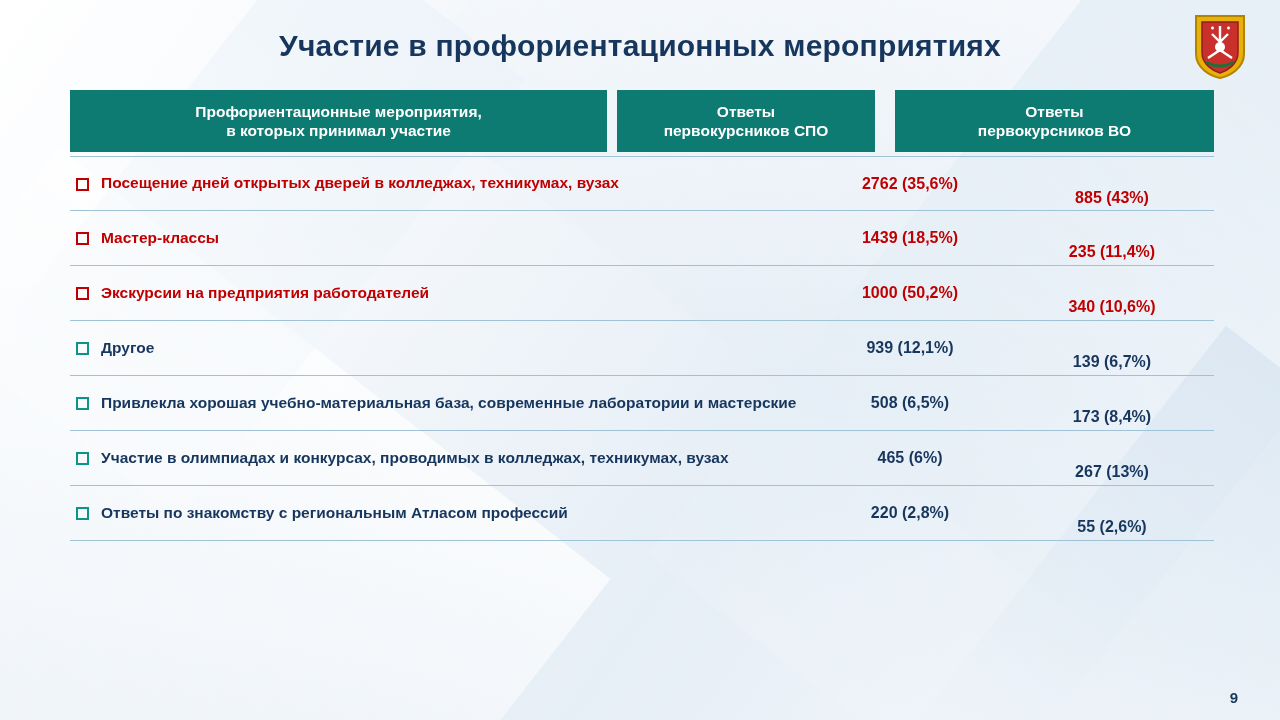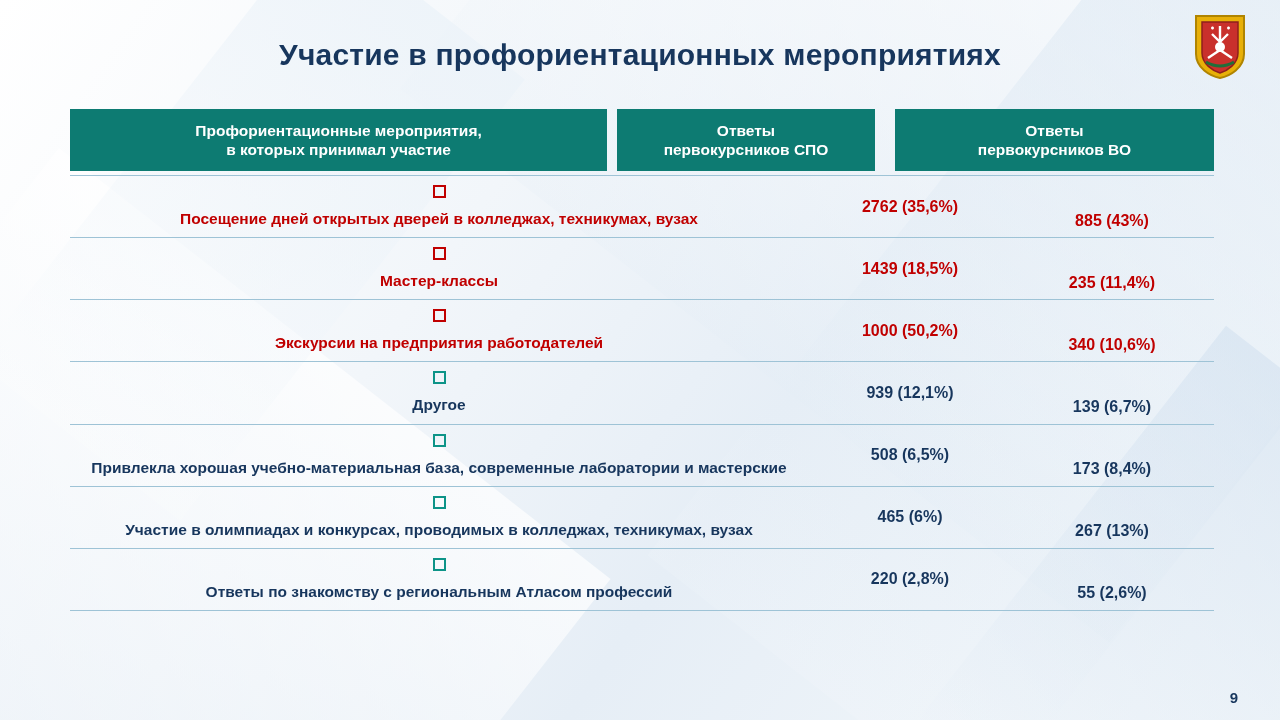--- a/index.html
+++ b/index.html
@@ -63,34 +63,34 @@
     position: absolute;
     top: 14px;
     right: 34px;
     width: 52px;
     height: 66px;
     z-index: 5;
   }
 
   .title {
     position: absolute;
-    top: 38px;
+    top: 29px;
     left: 0;
     width: 1280px;
     text-align: center;
     font-size: 30px;
     font-weight: bold;
     color: #17365d;
     letter-spacing: 0.2px;
     z-index: 4;
   }
 
   .table-wrap {
     position: absolute;
-    top: 109px;
+    top: 90px;
     left: 70px;
     width: 1144px;
     z-index: 4;
   }
 
   .thead {
     display: flex;
     align-items: stretch;
     gap: 10px;
     height: 62px;
@@ -123,21 +123,20 @@
   }
   .row:first-child { border-top: 1.6px solid #9ec3d6; }
 
   .cell-label {
     width: 740px;
     display: flex;
     align-items: center;
     gap: 12px;
     padding: 8px 8px 8px 6px;
     box-sizing: border-box;
-    flex-direction: column;
   }
   .bullet {
     flex: 0 0 auto;
     width: 13px;
     height: 13px;
     border: 2px solid #c00000;
     box-sizing: border-box;
     position: relative;
     top: 1px;
   }

